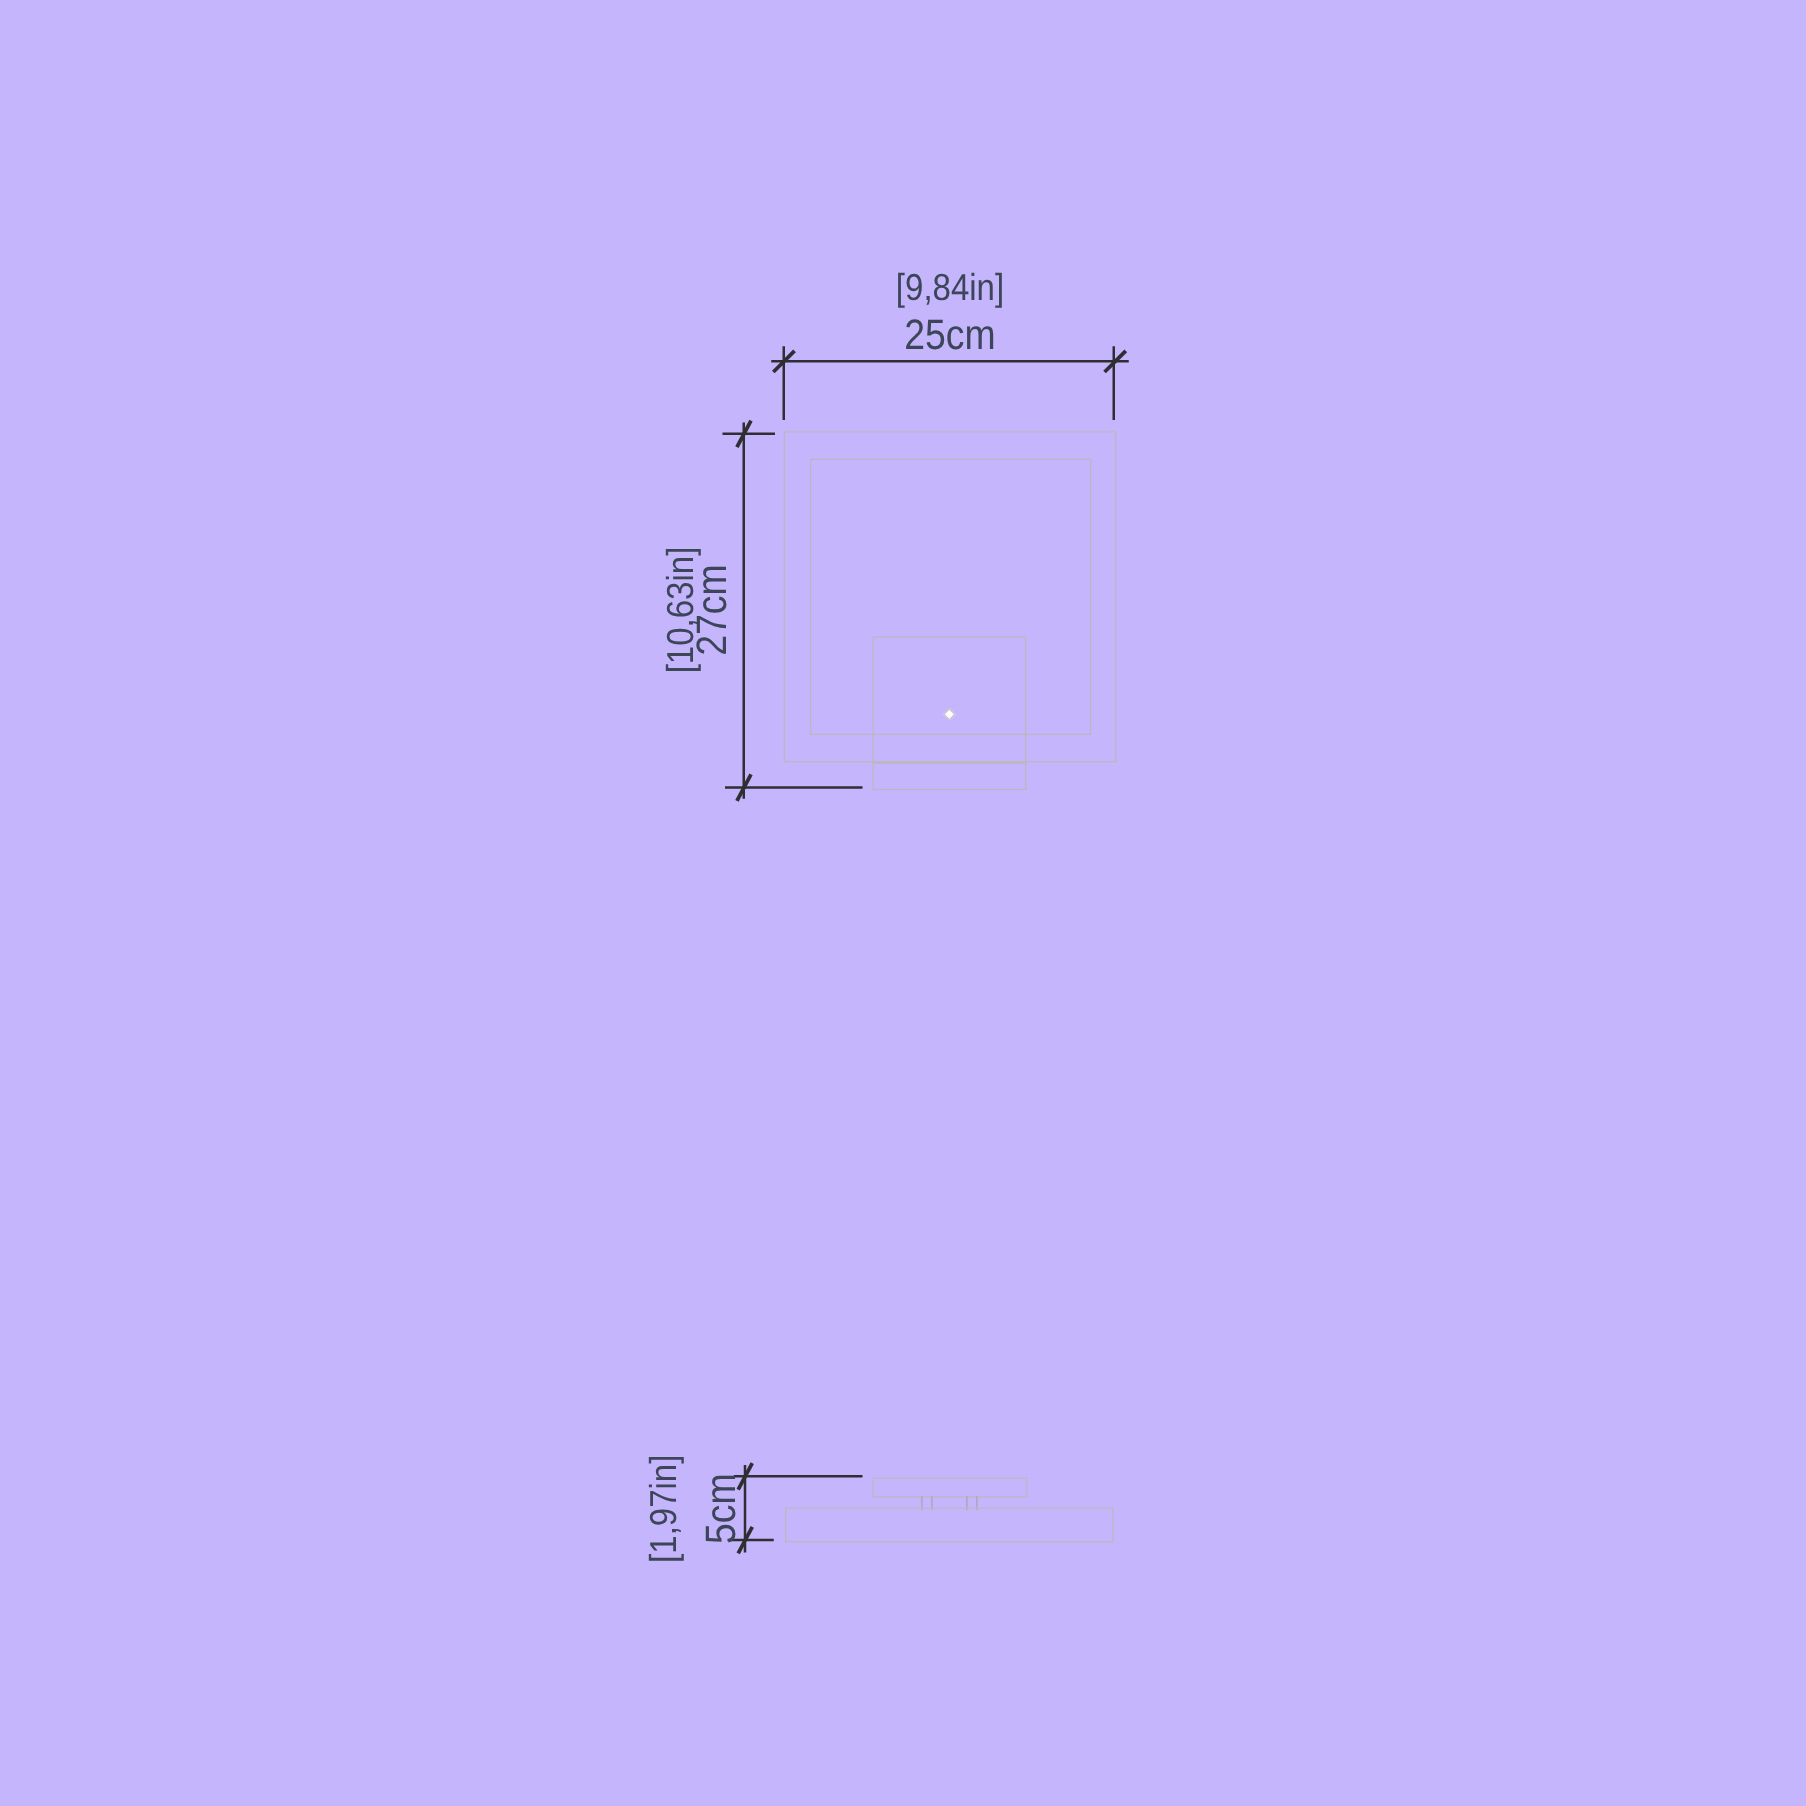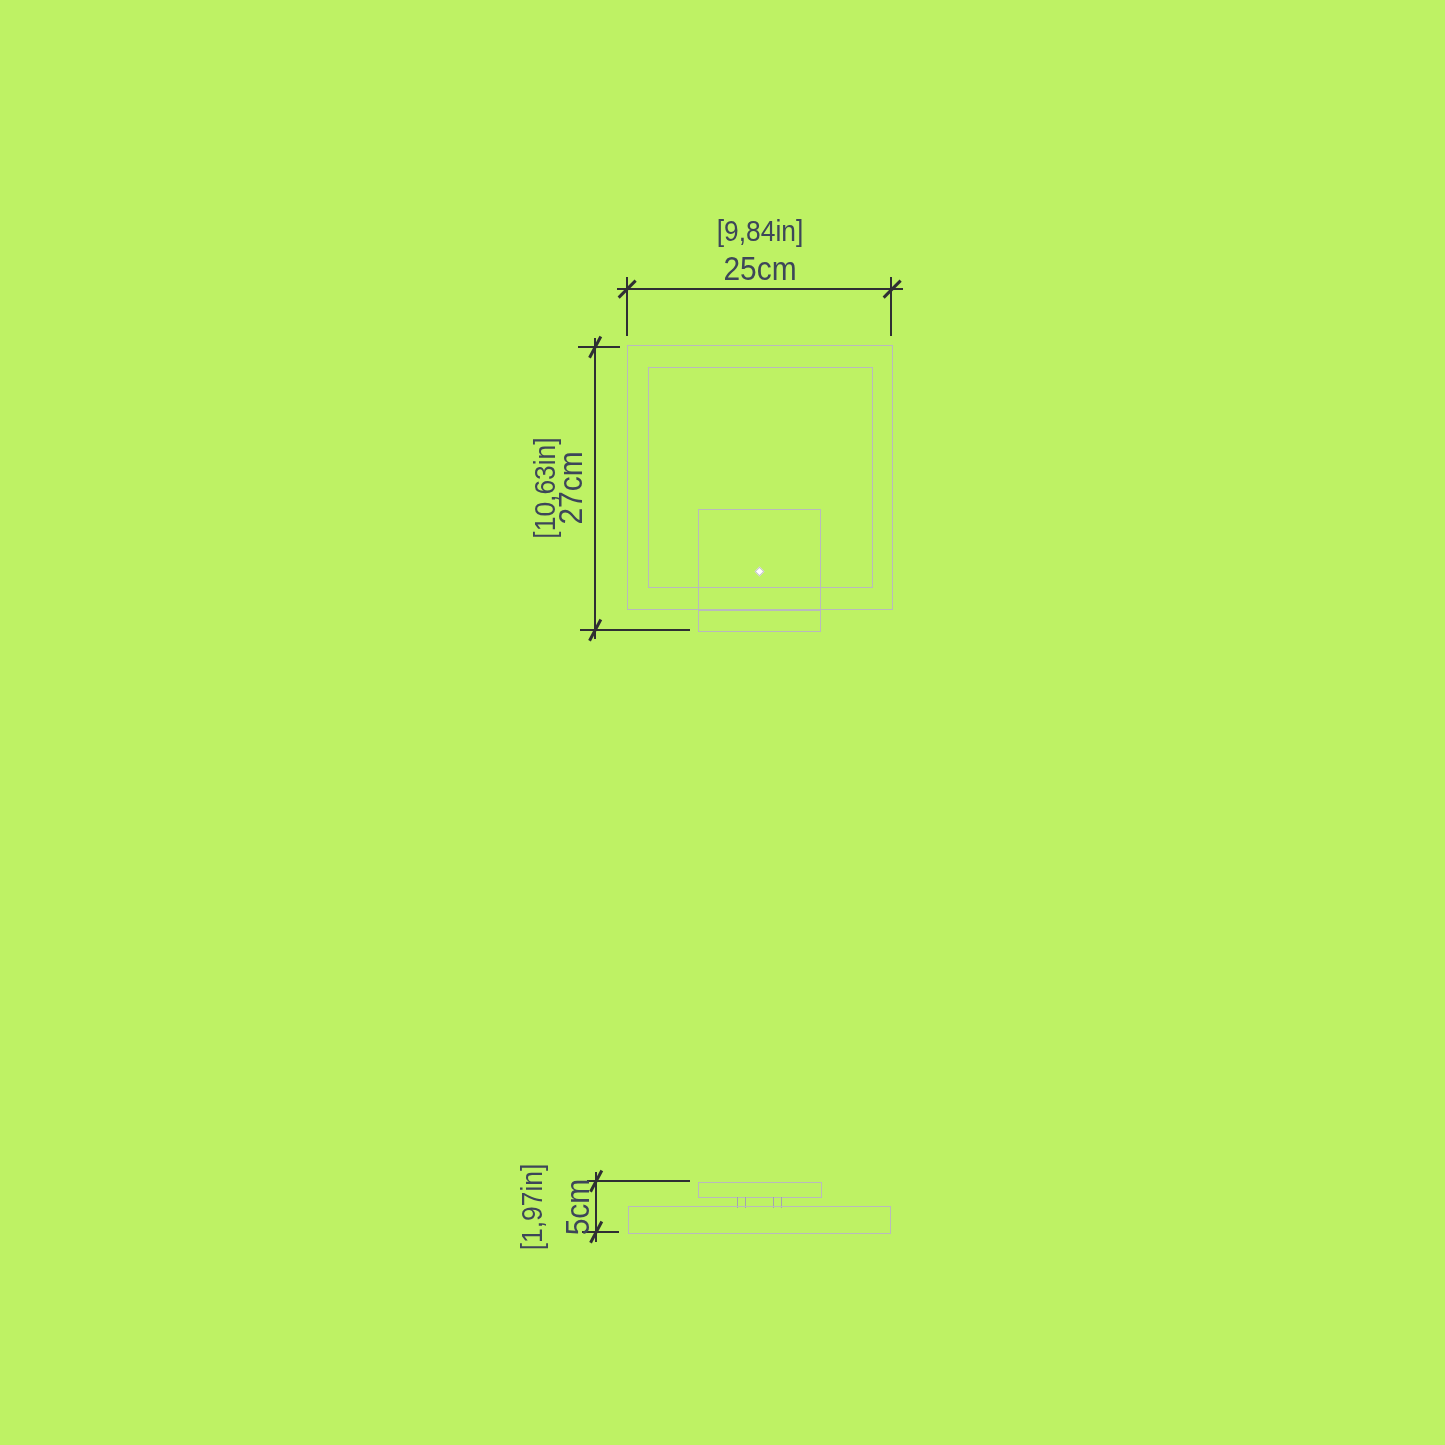--- a/index.html
+++ b/index.html
@@ -1,17 +1,17 @@
 <!DOCTYPE html>
 <html style="--dimension-line: #2f2f33; --object-outline: #b9b9bd; --label-text: #3d4659;"><head>
 <meta charset="utf-8">
 <style>
   html,body{margin:0;padding:0;background:#fff;}
   .canvas{
-    position:relative;width:1445px;height:1445px;background:#bef264;
+    position:relative;width:1445px;height:1445px;background:#c4b5fd;
     font-family:"Liberation Sans",sans-serif;overflow:hidden;
   }
   
   .dimline{position:absolute;background:var(--dimension-line,#2f2f33);}
   
   .outline{position:absolute;box-sizing:border-box;border:1.5px solid var(--object-outline,#b9b9bd);background:transparent;}
   
   .tick{position:absolute;width:24px;height:2.6px;background:var(--dimension-line,#2f2f33);}
   .tick.for-h{transform:translate(-50%,-50%) rotate(-45deg);}
   .tick.for-v{transform:translate(-50%,-50%) rotate(-62deg);}

